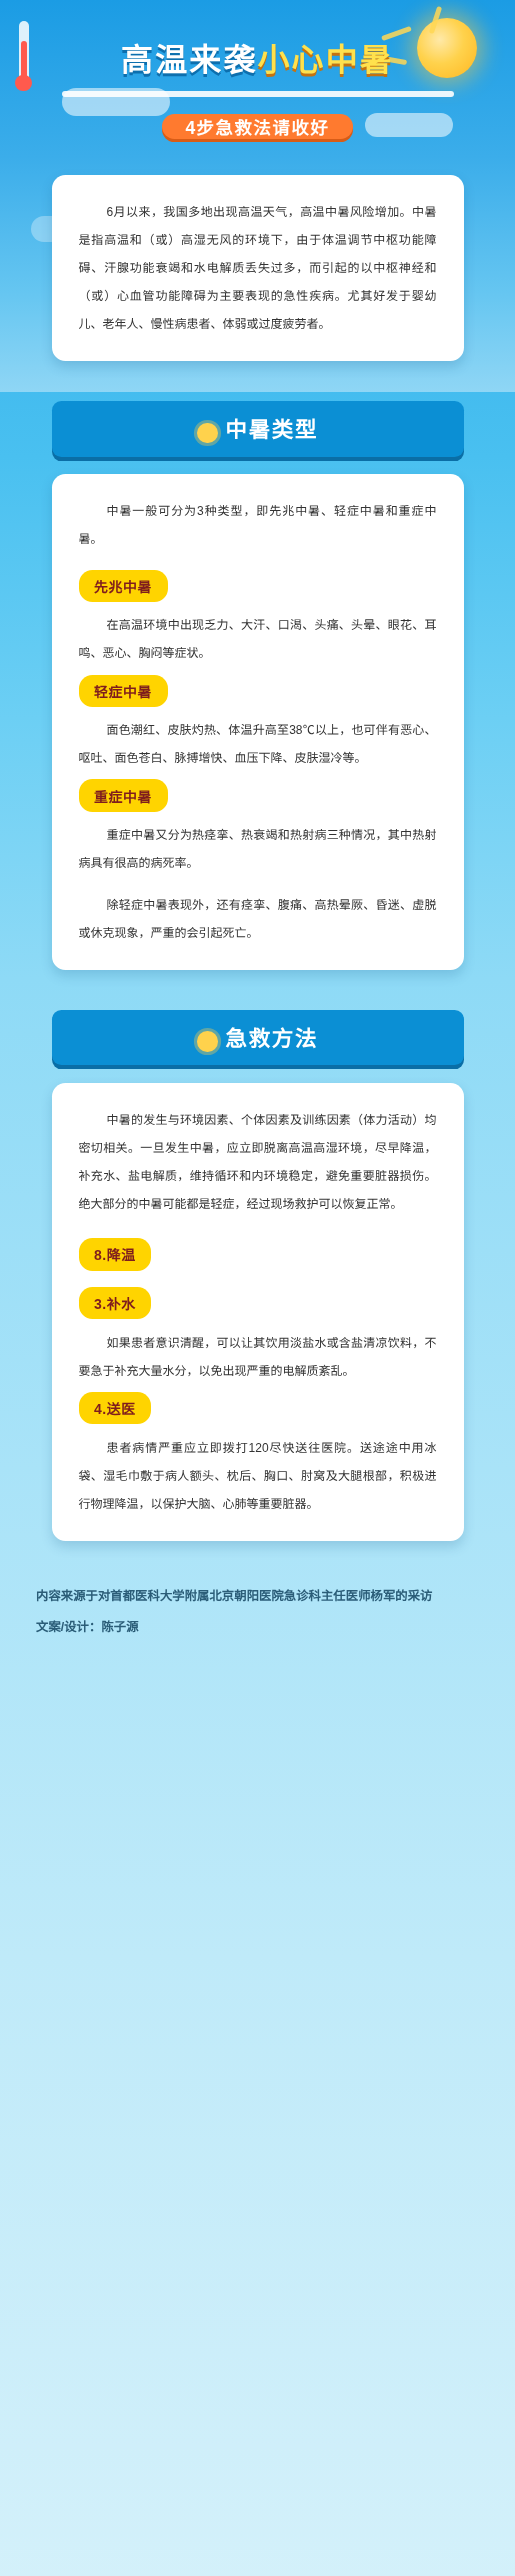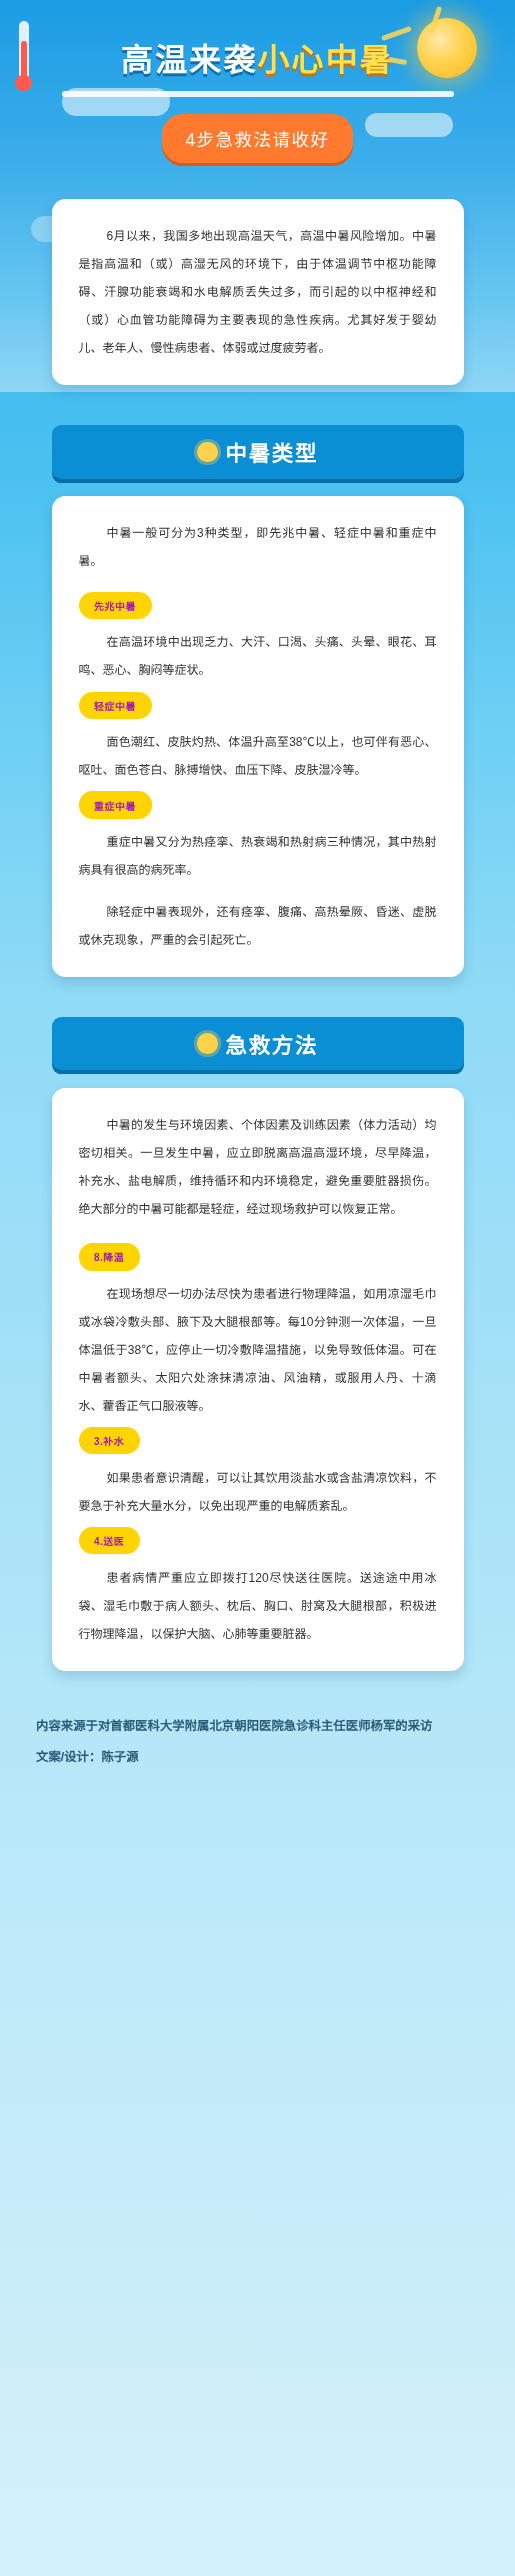--- a/index.html
+++ b/index.html
@@ -110,23 +110,23 @@
     background: #ffffff;
     opacity: .9;
     border-radius: 3.1px;
   }
   .subhead {
     margin: 17.5px auto 0;
     display: inline-block;
     background: #ff7a2f;
     color: #ffffff;
     font-size: 17.5px;
-    font-weight: normal;
+    font-weight: bold;
     letter-spacing: 1.5px;
-    padding: 12px 23px;
+    padding: 0 23px;
     border-radius: 20.6px;
     box-shadow: 0 3.1px 0 #d85c17;
   }
 
   
   .card {
     position: relative;
     margin: 0 auto;
     width: 412px;
     background: #ffffff;
@@ -154,21 +154,21 @@
     box-sizing: border-box;
     background: #0b8fd4;
     border-radius: 9.3px;
     padding: 11.3px 0;
     text-align: center;
     box-shadow: 0 4.1px 0 #0a6ea6;
     position: relative;
   }
   .section-head .sh-inner {
     display: inline-flex;
-    align-items: center;
+    align-items: flex-end;
     gap: 8px;
   }
   .section-head .sh-sun {
     width: 20.6px; height: 20.6px;
     border-radius: 50%;
     background: #ffd24c;
     box-shadow: 0 0 0 3.1px rgba(255, 210, 76, .35);
     position: relative;
   }
   .section-head .sh-title {
@@ -176,22 +176,22 @@
     font-weight: bold;
     color: #ffffff;
     letter-spacing: 1.5px;
   }
   .section-card { margin-top: 17.5px; }
 
   
   .pill {
     display: inline-block;
     background: #ffd400;
-    color: #a21caf;
-    font-size: 10px;
+    color: #7f1d1d;
+    font-size: 14px;
     font-weight: bold;
     padding: 6.2px 15.5px;
     border-radius: 13.4px;
     margin: 7.2px 0 9.3px 0;
     letter-spacing: 0.5px;
   }
   .pill.first { margin-top: 3.1px; }
   .pill.step { background: #ffd400; }
 
   
@@ -277,21 +277,20 @@
       <span class="sh-title">急救方法</span>
     </span>
   </div>
 
   <div class="card section-card">
     <p class="body">中暑的发生与环境因素、个体因素及训练因素（体力活动）均密切相关。一旦发生中暑，应立即脱离高温高湿环境，尽早降温，补充水、盐电解质，维持循环和内环境稳定，避免重要脏器损伤。绝大部分的中暑可能都是轻症，经过现场救护可以恢复正常。</p>
 
 
     <div>
       <span class="pill step">8.降温</span>
-      <p class="body">在现场想尽一切办法尽快为患者进行物理降温，如用凉湿毛巾或冰袋冷敷头部、腋下及大腿根部等。每10分钟测一次体温，一旦体温低于38℃，应停止一切冷敷降温措施，以免导致低体温。可在中暑者额头、太阳穴处涂抹清凉油、风油精，或服用人丹、十滴水、藿香正气口服液等。</p>
     </div>
 
     <div>
       <span class="pill step">3.补水</span>
       <p class="body">如果患者意识清醒，可以让其饮用淡盐水或含盐清凉饮料，不要急于补充大量水分，以免出现严重的电解质紊乱。</p>
     </div>
 
     <div>
       <span class="pill step">4.送医</span>
       <p class="body">患者病情严重应立即拨打120尽快送往医院。送途途中用冰袋、湿毛巾敷于病人额头、枕后、胸口、肘窝及大腿根部，积极进行物理降温，以保护大脑、心肺等重要脏器。</p>

